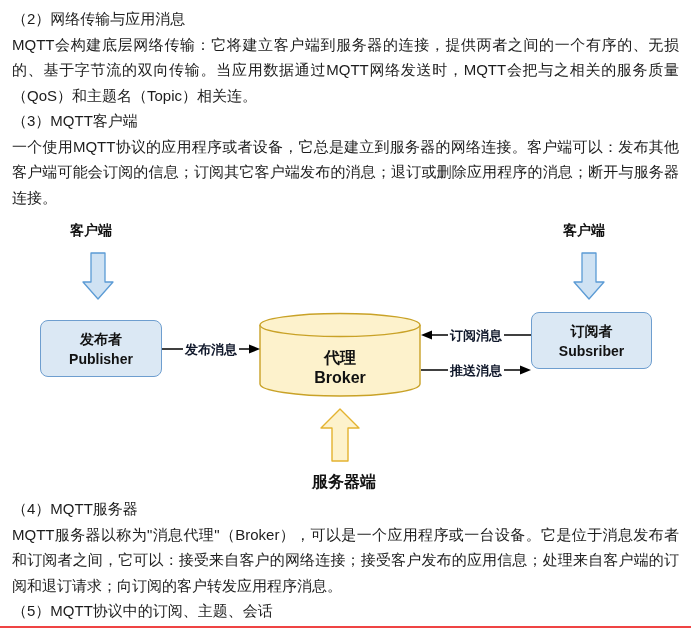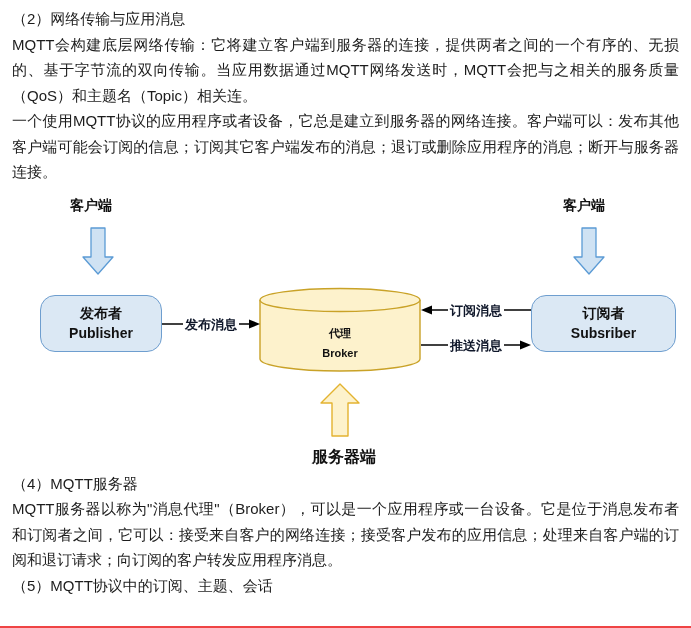--- a/index.html
+++ b/index.html
@@ -34,32 +34,32 @@
     position:absolute;
     font-size:14px;
     color:#111;
     white-space:nowrap;
   }
   .node-box {
     position:absolute;
     width:122px; height:57px;
     background:#dbe8f4;
     border:1.5px solid #6e9ecf;
-    border-radius:15px;
+    border-radius:8px;
     display:flex; flex-direction:column;
     align-items:center; justify-content:center;
     font-size:14px; line-height:20px;
     color:#111;
     text-align:center;
   }
   .broker-text {
     position:absolute;
     width:162px;
     text-align:center;
-    font-size:11px; line-height:20px;
+    font-size:16px; line-height:20px;
     color:#111;
   }
   .arrow-label {
     position:absolute;
     font-size:13px;
     line-height:15px;
     background:#ffffff;
     padding:0 2px;
     color:#0f172a;
     white-space:nowrap;
@@ -72,40 +72,41 @@
     text-align:right;
   }
 </style>
 </head>
 <body>
 
 <div class="page">
 
   <p class="para">（2）网络传输与应用消息</p>
   <p class="para">MQTT会构建底层网络传输：它将建立客户端到服务器的连接，提供两者之间的一个有序的、无损的、基于字节流的双向传输。当应用数据通过MQTT网络发送时，MQTT会把与之相关的服务质量（QoS）和主题名（Topic）相关连。</p>
+  <p class="para">（3）MQTT客户端</p>
   <p class="para">一个使用MQTT协议的应用程序或者设备，它总是建立到服务器的网络连接。客户端可以：发布其他客户端可能会订阅的信息；订阅其它客户端发布的消息；退订或删除应用程序的消息；断开与服务器连接。</p>
 
   <div class="diagram">
 
     <div class="client-label" style="left:70px; top:12px;">客户端</div>
     <div class="client-label" style="left:563px; top:12px;">客户端</div>
 
     <svg class="abs" style="left:82px; top:42px;" width="32" height="48">
       <polygon points="9,1 23,1 23,30 31,30 16,47 1,30 9,30" fill="#cfe2f3" stroke="#5b9bd5" stroke-width="1.3" stroke-linejoin="round"></polygon>
     </svg>
     <svg class="abs" style="left:573px; top:42px;" width="32" height="48">
       <polygon points="9,1 23,1 23,30 31,30 16,47 1,30 9,30" fill="#cfe2f3" stroke="#5b9bd5" stroke-width="1.3" stroke-linejoin="round"></polygon>
     </svg>
 
     <div class="node-box" style="left:40px; top:110px;">
       <div>发布者</div>
       <div>Publisher</div>
     </div>
 
-    <div class="node-box" style="left:531px; top:110px; width:145px;">
+    <div class="node-box" style="left:531px; top:102px; width:121px;">
       <div>订阅者</div>
       <div>Subsriber</div>
     </div>
 
     <svg class="abs" style="left:259px; top:102px;" width="162" height="86">
       <path d="M1 13 L1 72 A80 12 0 0 0 161 72 L161 13" fill="#fdf2cc" stroke="#c9a227" stroke-width="1.4"></path>
       <ellipse cx="81" cy="13" rx="80" ry="11.5" fill="#fdf2cc" stroke="#c9a227" stroke-width="1.4"></ellipse>
     </svg>
     <div class="broker-text" style="left:259px; top:138px;">
       <div>代理</div>

